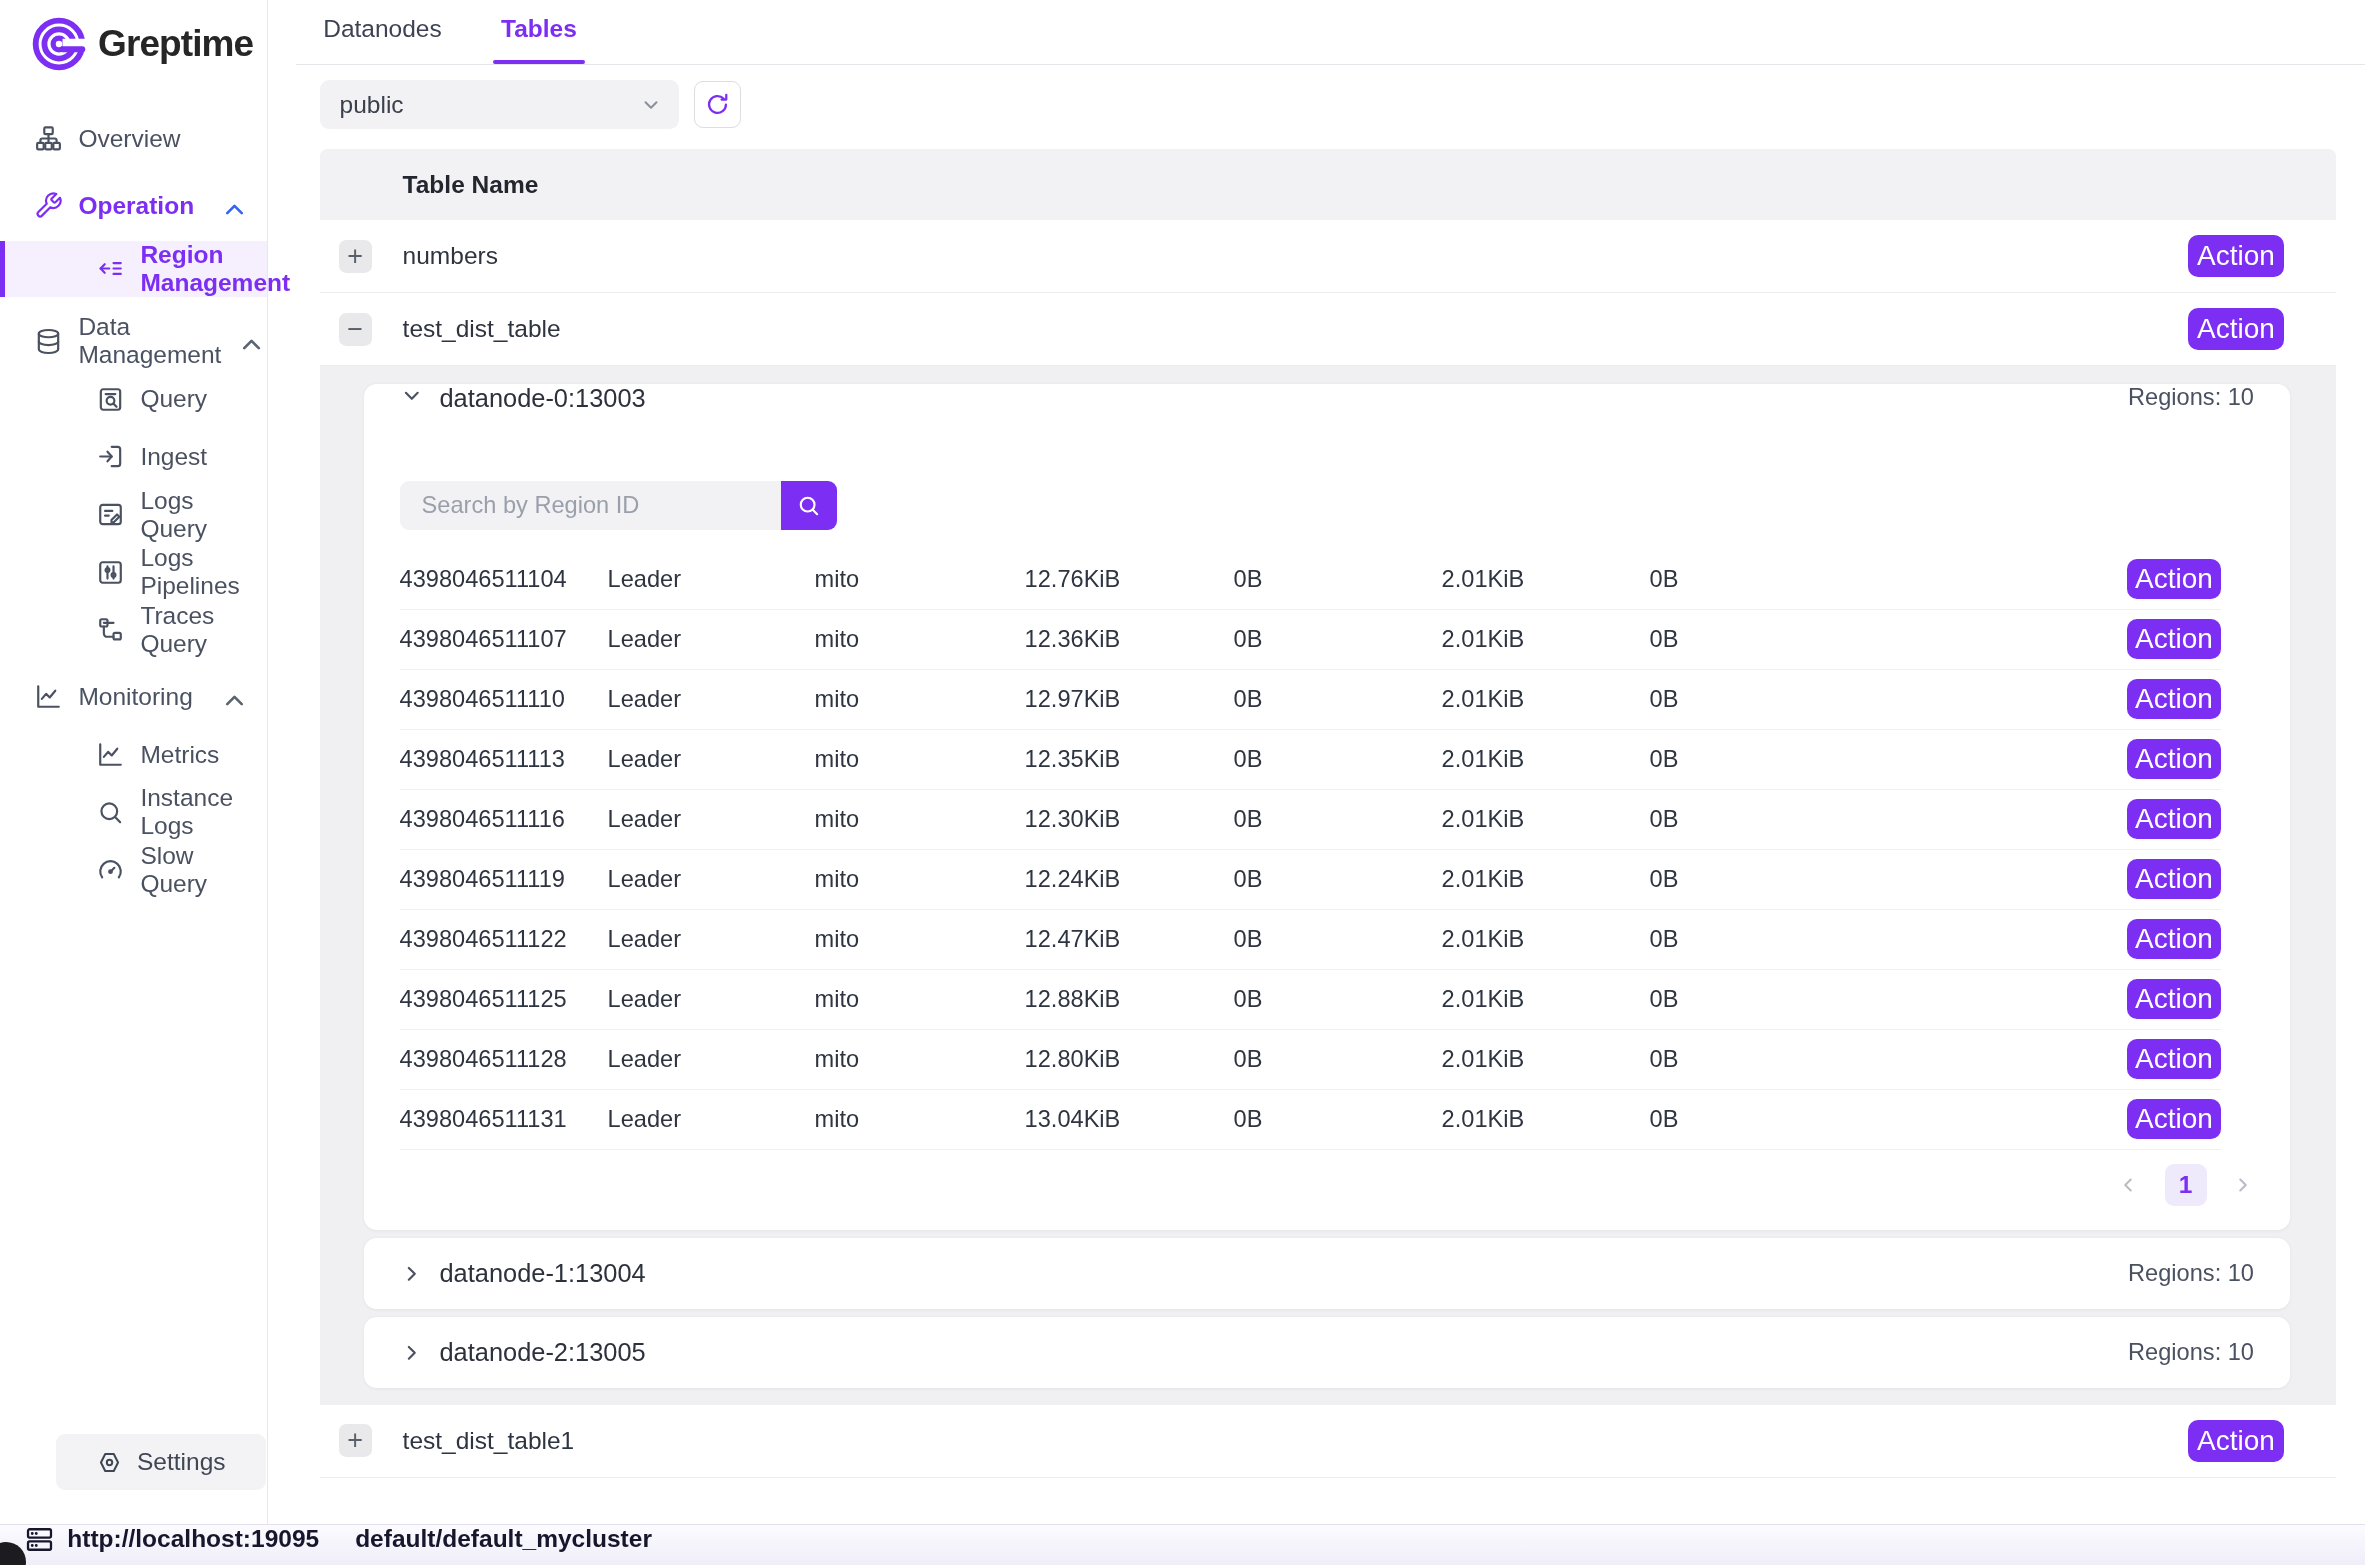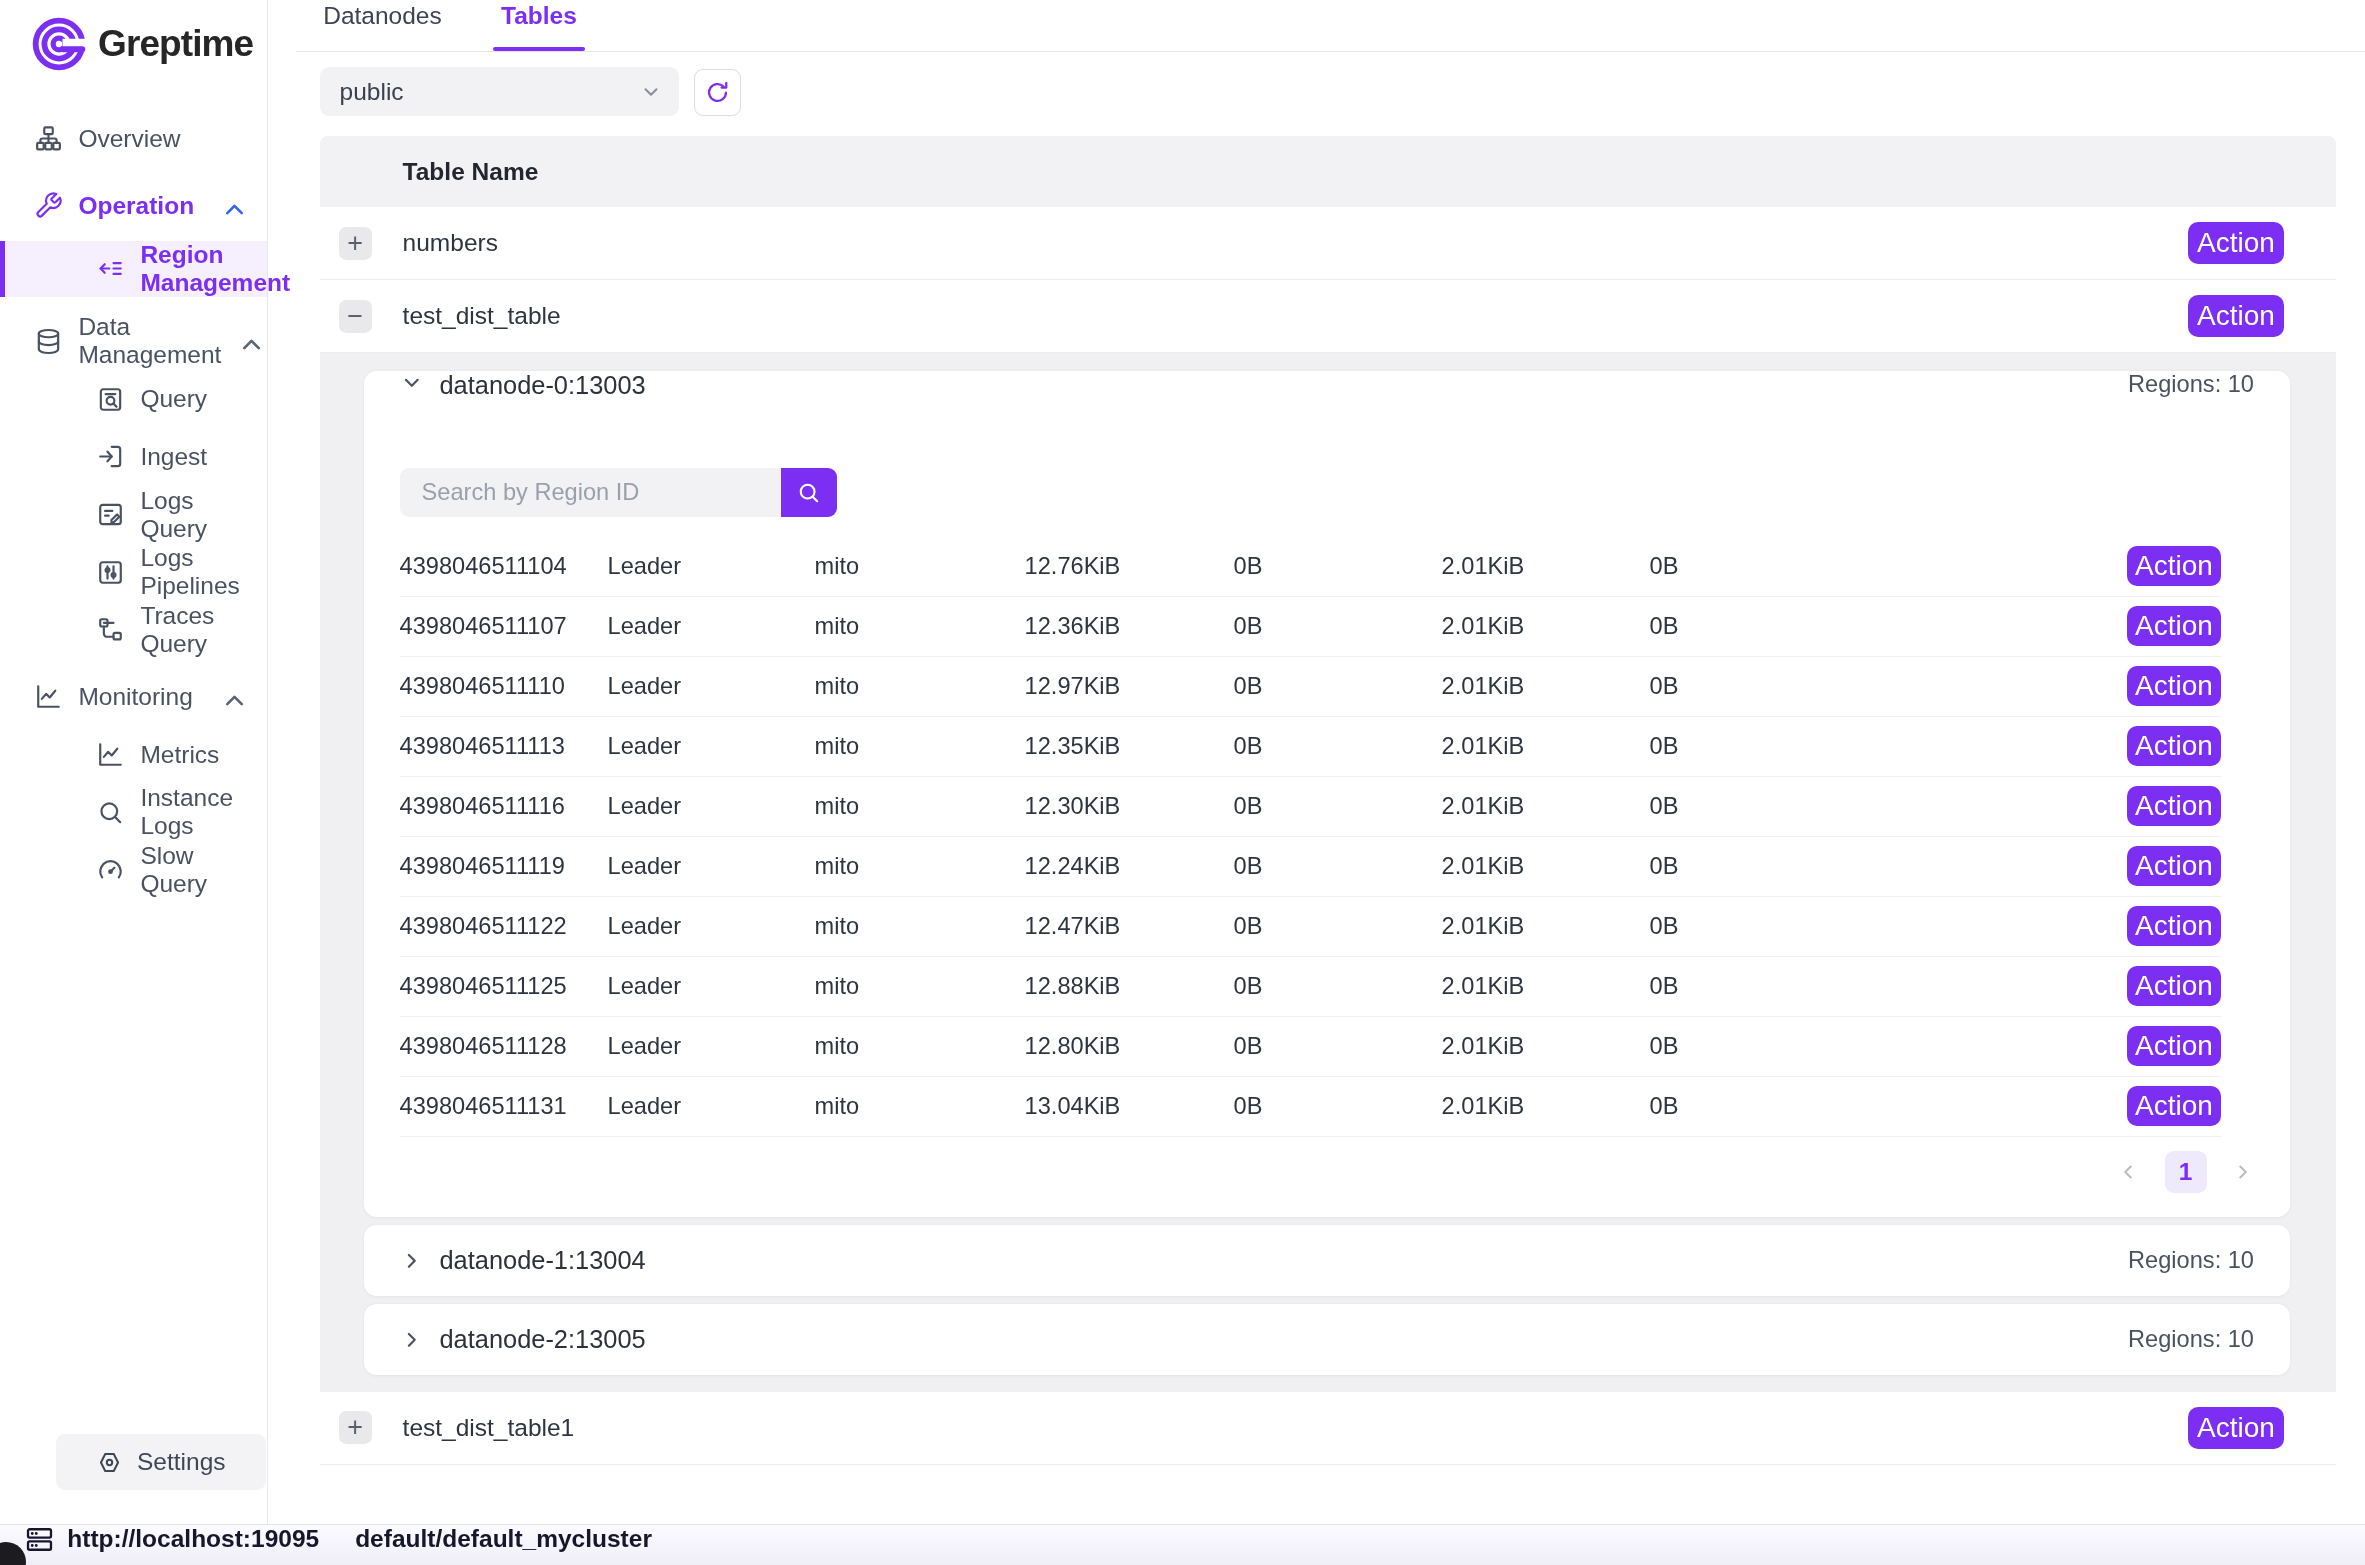--- a/index.html
+++ b/index.html
@@ -32,26 +32,26 @@
   .settings-btn svg{width:27px;height:27px}
 
   
   .statusbar{position:absolute;left:0;bottom:0;width:2366px;height:42px;display:flex;align-items:flex-start;background:linear-gradient(180deg,#fcfbff,#efedf8);border-top:0.9px solid #e2e0ec;font-weight:bold;color:#16172c;font-size:24.5px;z-index:3}
   .statusbar svg{width:31px;height:29px;margin:0 12.7px 0 23.6px}
   .statusbar .cluster{margin-left:36px;cursor:default}
   .corner-notch{position:absolute;left:-14.5px;bottom:-16.3px;width:40px;height:40px;border-radius:50%;background:#1b1b20}
 
   
   .main{margin-left:296px;width:2070px;position:relative}
-  .tabsbar{height:52px;border-bottom:0.9px solid #e6e6ea;display:flex;align-items:flex-end;padding-left:24.5px}
+  .tabsbar{height:65px;border-bottom:0.9px solid #e6e6ea;display:flex;align-items:flex-end;padding-left:24.5px}
   .tab{font-size:24.5px;color:#3d4354;padding:0 2.7px 21px;margin-right:54px;position:relative;cursor:pointer}
   .tab.active{color:var(--accent);font-weight:700}
   .tab.active::after{content:"";position:absolute;left:-5.4px;right:-5.4px;bottom:0;height:4.5px;border-radius:2.7px;background:var(--accent)}
 
-  .toolbar{display:flex;align-items:flex-end;gap:15.4px;padding:15.4px 0 12.7px 23.6px}
+  .toolbar{display:flex;align-items:center;gap:15.4px;padding:15.4px 0 12.7px 23.6px}
   .select{width:359px;height:49px;background:var(--bar-bg);border-radius:9px;display:flex;align-items:center;justify-content:space-between;padding:0 16.3px 0 20px;font-size:24.5px;color:#3a404d;cursor:pointer}
   .select .chev{width:22px;height:22px;color:#8a8f99}
   .refresh-btn{width:47px;height:47px;border:0.9px solid #dddde2;border-radius:9px;background:#fff;display:flex;align-items:center;justify-content:center;cursor:pointer}
   .refresh-btn svg{width:27px;height:27px;color:var(--accent)}
 
   .tables-wrap{margin:7.3px 30px 0 23.6px}
   .thead-bar{height:71px;background:var(--bar-bg);border-radius:7.3px 7.3px 0 0;display:flex;align-items:center;padding-left:83px;font-size:24.5px;font-weight:bold;color:#23262f}
   .trow{height:73px;display:flex;align-items:center;border-bottom:0.9px solid var(--border)}
   .expand{width:33px;height:33px;border:none;border-radius:7.3px;background:#e9e9ec;color:#595f6a;font-size:27px;line-height:27px;display:flex;align-items:center;justify-content:center;margin-left:19px;font-family:inherit;cursor:pointer}
   .trow .tname{margin-left:31px;font-size:24.5px;color:#2e3440}

